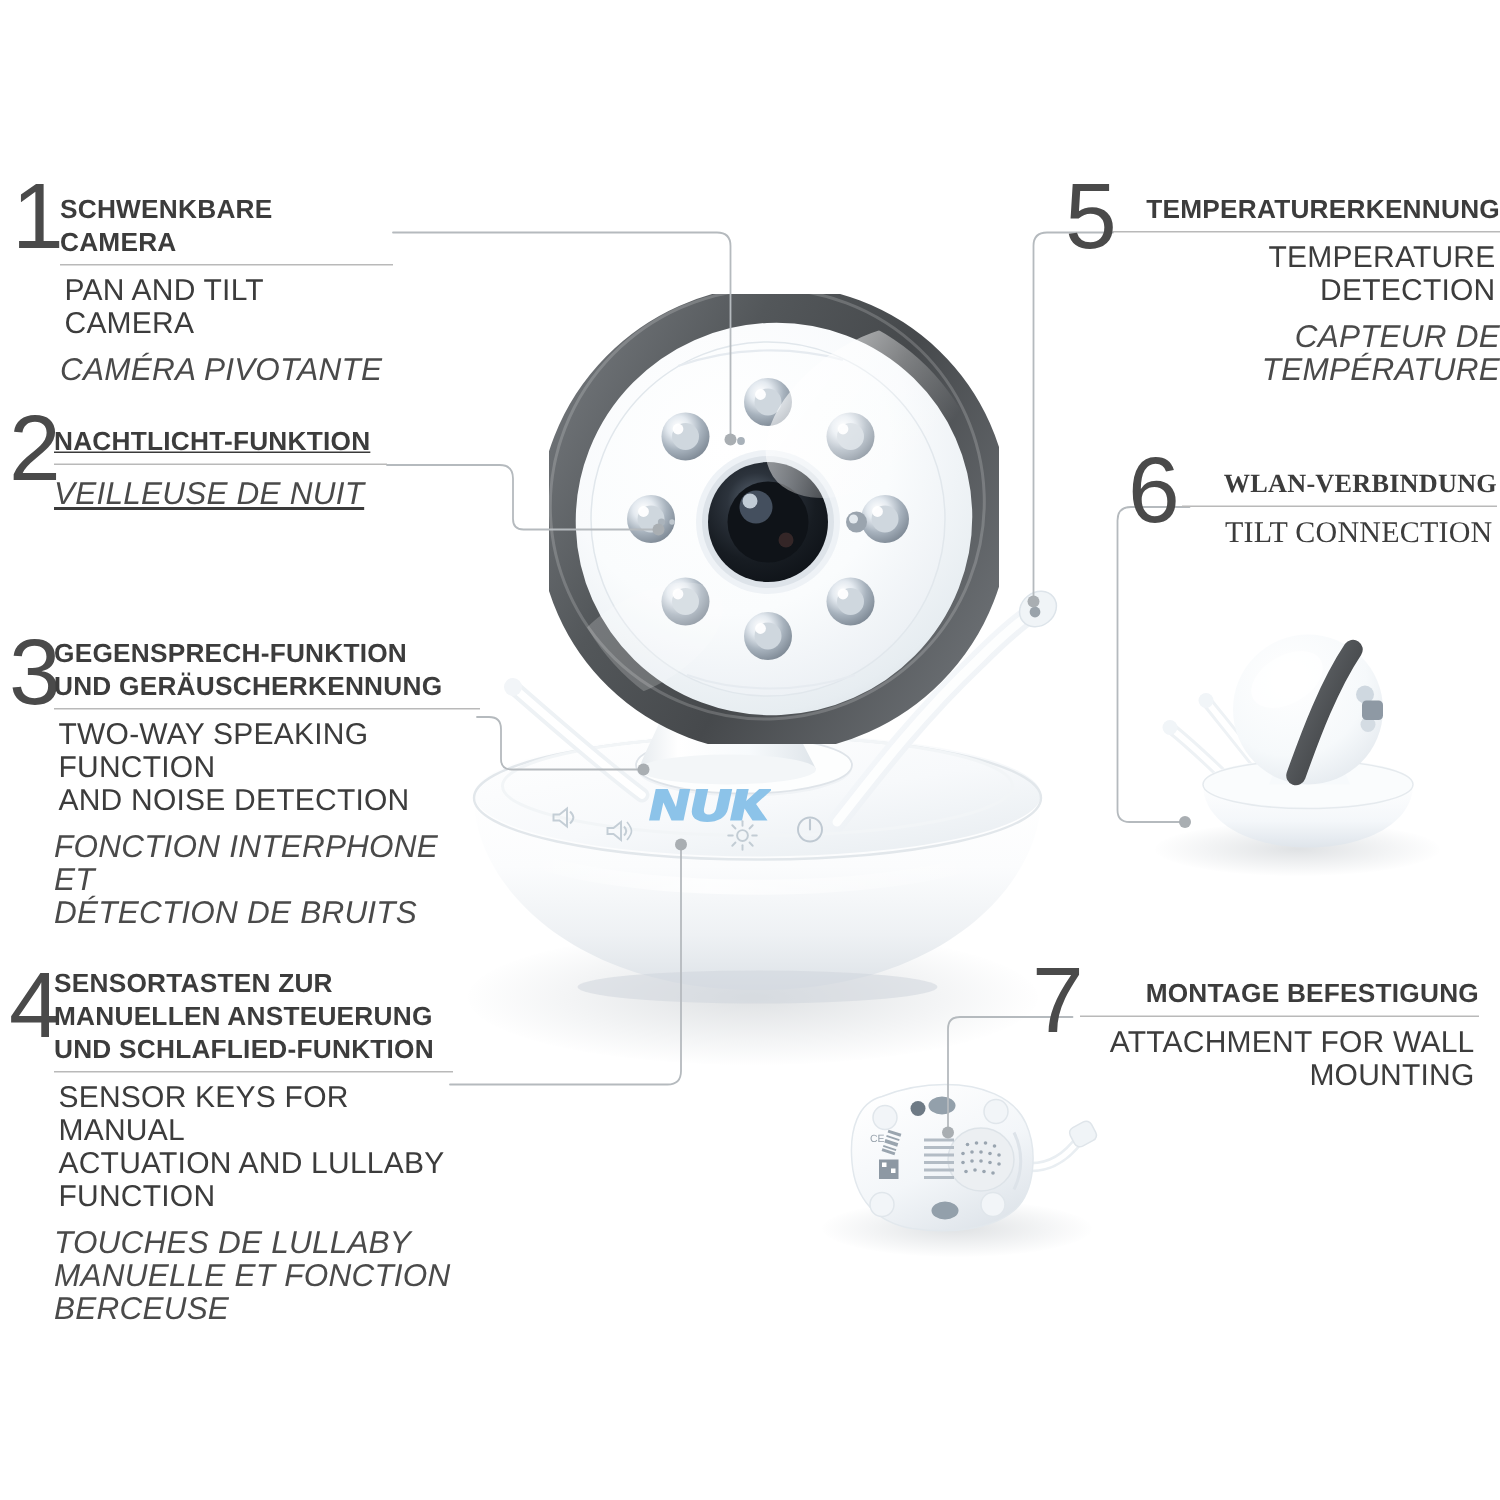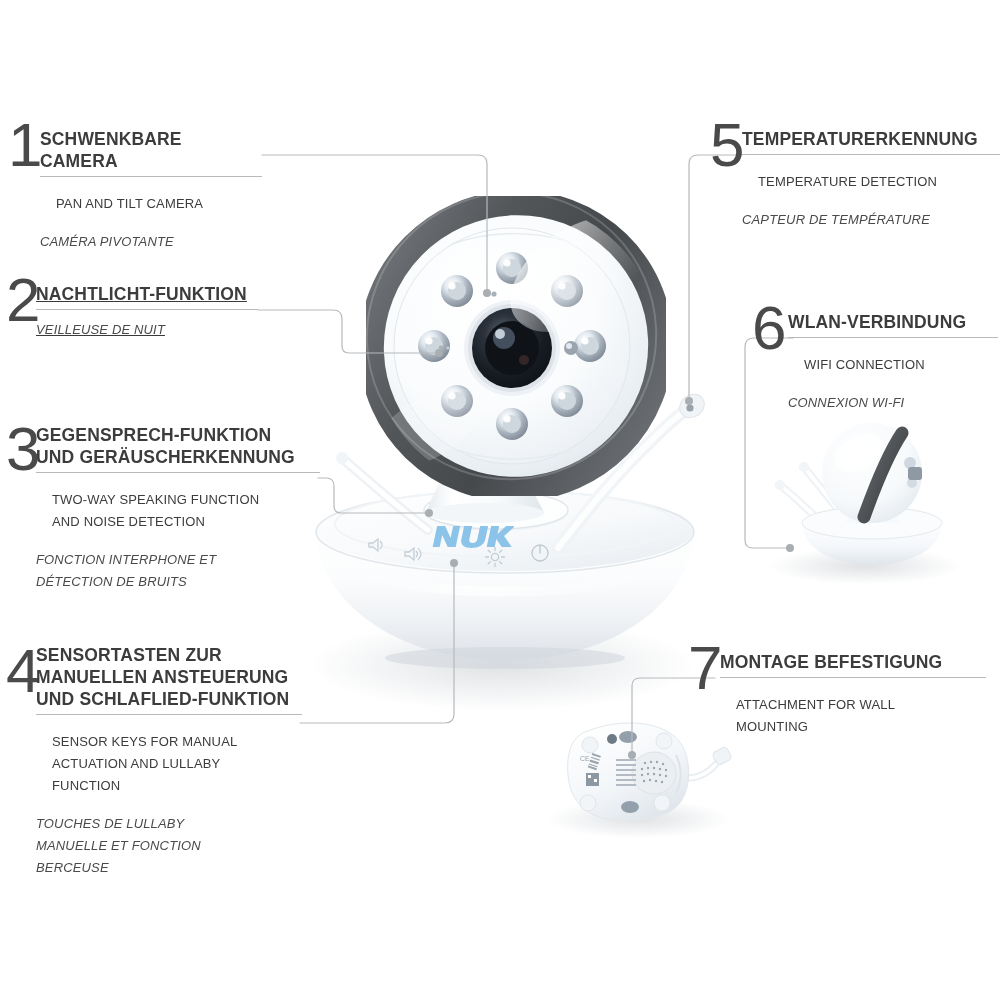--- a/index.html
+++ b/index.html
@@ -34,38 +34,38 @@
     white-space:pre-line;
     margin:0;
   }
   .rule{
     height:1px;
     background:#b9b9b9;
     margin:4px 0 6px 0;
   }
   .callout .en{
     font-weight:400;
-    font-size:13px;
+    font-size:20px;
     line-height:22px;
     letter-spacing:0.15px;
     color:#3c3c3c;
     white-space:pre-line;
-    margin:16px;
+    margin:3px;
   }
   .callout .fr{
     font-style:italic;
     font-weight:400;
-    font-size:13px;
+    font-size:21px;
     line-height:22px;
     letter-spacing:0.15px;
     color:#4a4a4a;
     white-space:pre-line;
     margin:9px 0 0 0;
   }
-  .right .de,.right .en,.right .fr{text-align:left;}
+  .right .de,.right .en,.right .fr{text-align:right;}
 
   
   #leaders{position:absolute;left:0;top:0;width:1000px;height:1000px;pointer-events:none;}
 
   
   .art{position:absolute;}
 
   .shadow-ground{
     position:absolute;
     border-radius:50%;
@@ -501,25 +501,24 @@
     <div class="body" style="left:36px;top:18px;width:258px;">
       <p class="de">TEMPERATURERKENNUNG</p>
       <div class="rule"></div>
       <p class="en">TEMPERATURE DETECTION</p>
       <p class="fr">CAPTEUR DE TEMPÉRATURE</p>
     </div>
   </div>
 
   <div class="callout right" style="left:750px;top:293px;">
     <div class="num" style="left:2px;top:8px;">6</div>
-    <div class="body" style="left:38px;top:18px;width:210px;">
+    <div class="body" style="left:38px;top:18px;width:210px;font-family:Liberation Serif, serif;">
       <p class="de">WLAN-VERBINDUNG</p>
       <div class="rule"></div>
-      <p class="en">WIFI CONNECTION</p>
-      <p class="fr">CONNEXION WI-FI</p>
+      <p class="en">TILT CONNECTION</p>
     </div>
   </div>
 
   <div class="callout right" style="left:684px;top:633px;">
     <div class="num" style="left:4px;top:8px;">7</div>
     <div class="body" style="left:36px;top:18px;width:266px;">
       <p class="de">MONTAGE BEFESTIGUNG</p>
       <div class="rule"></div>
       <p class="en">ATTACHMENT FOR WALL
 MOUNTING</p>

